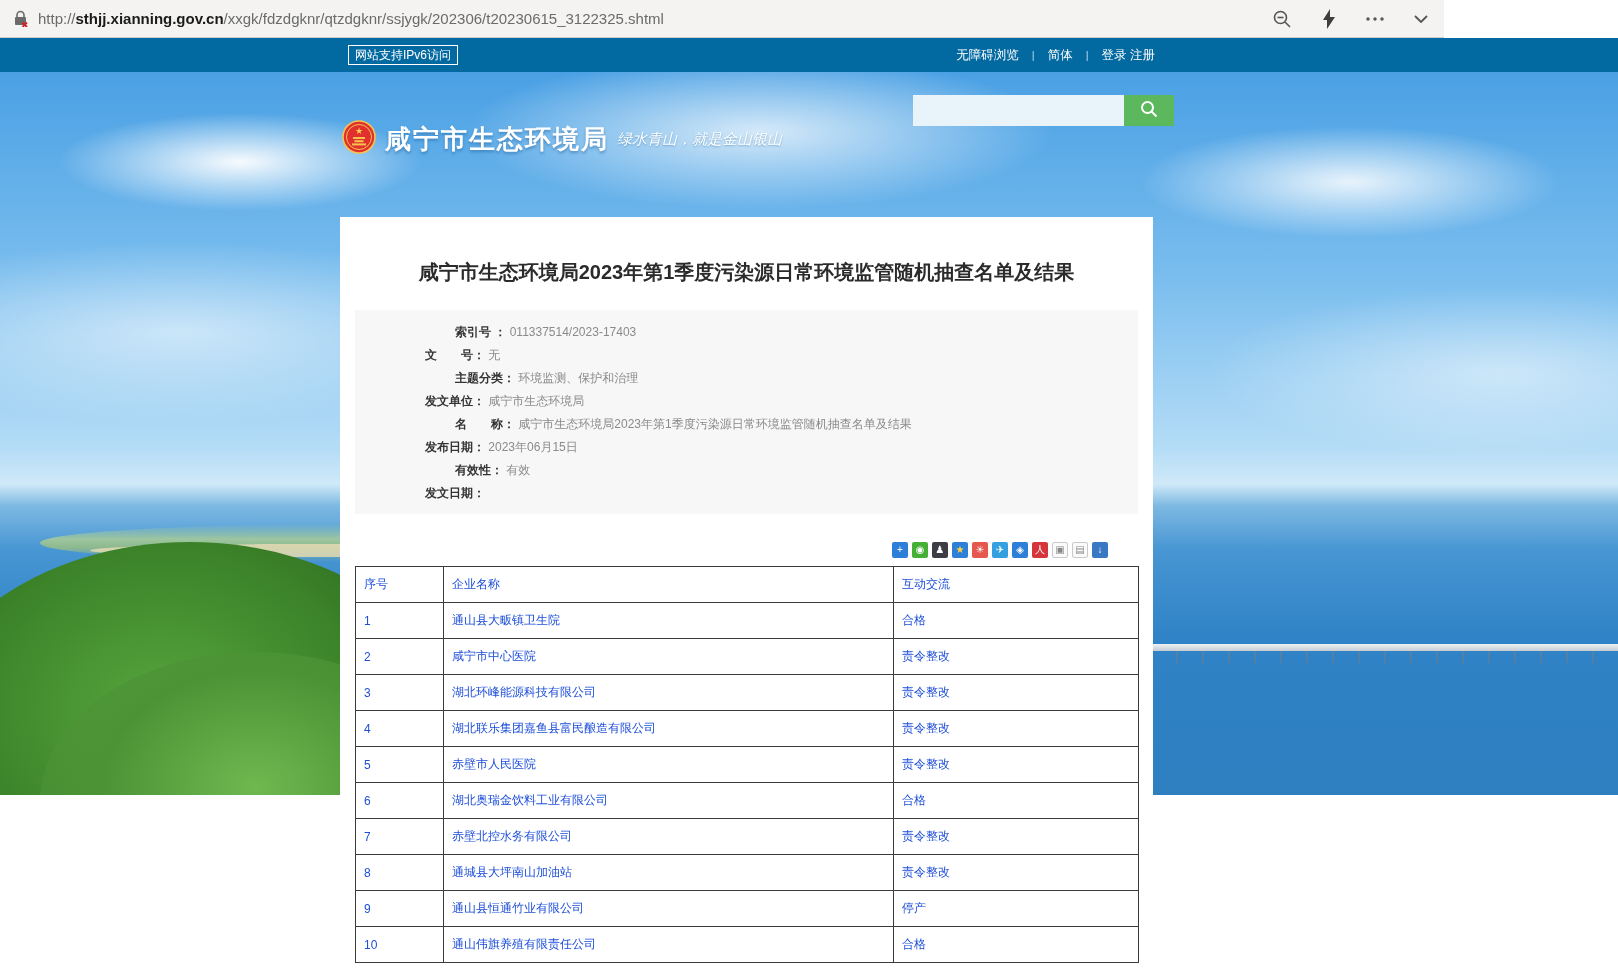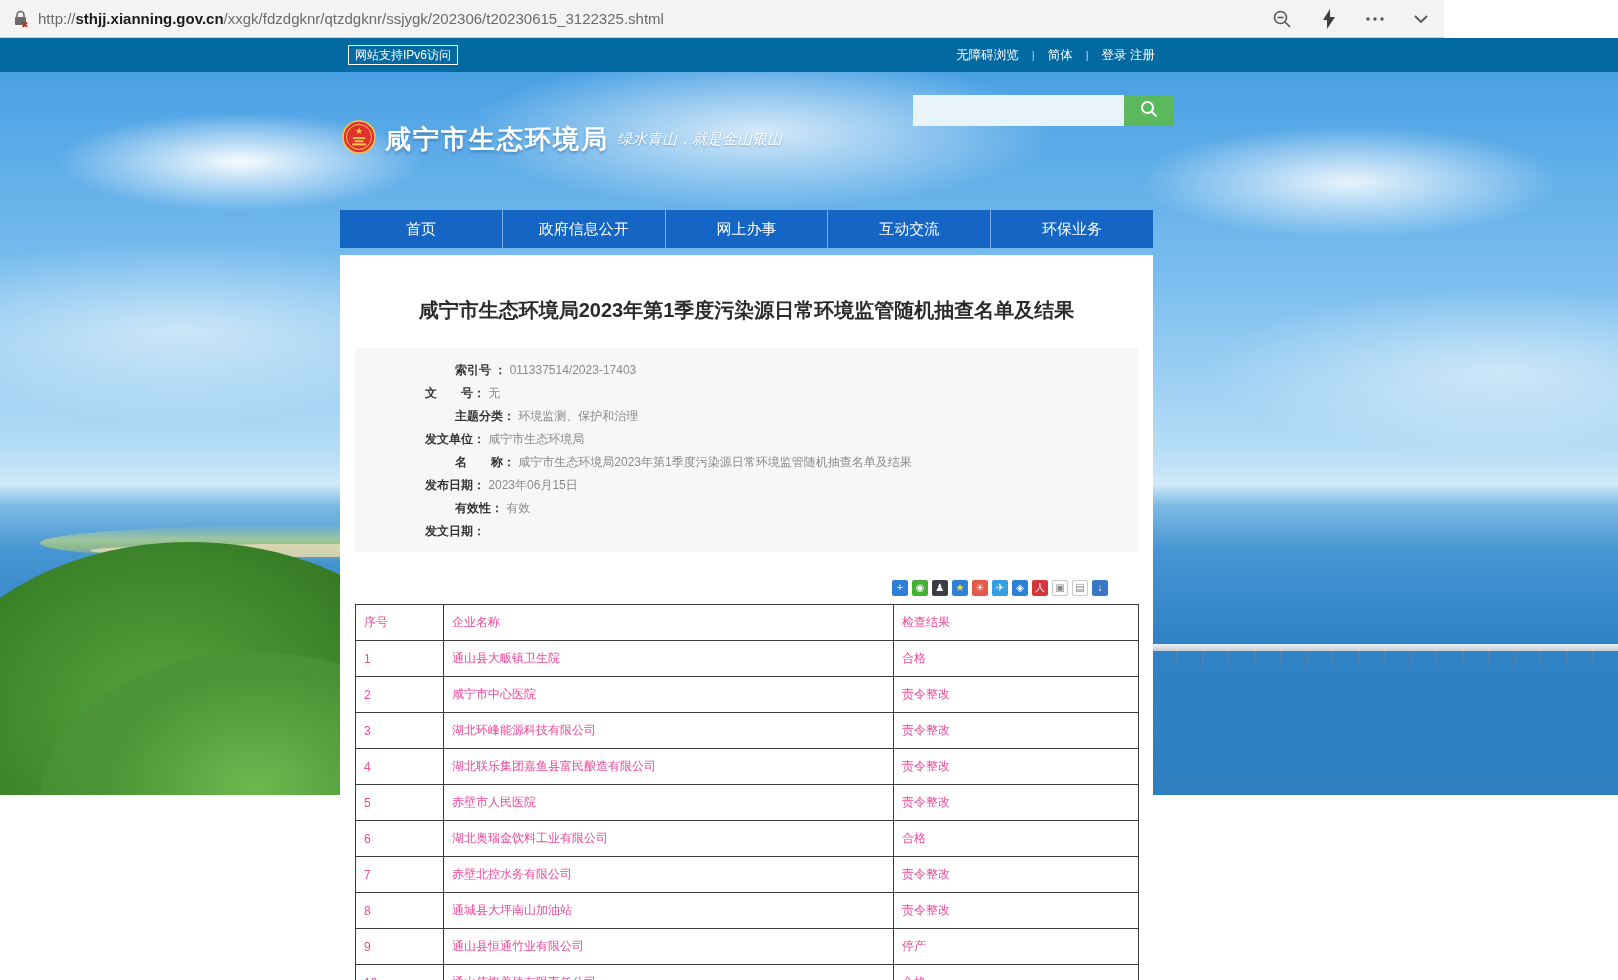--- a/index.html
+++ b/index.html
@@ -108,21 +108,21 @@
   .share-ico {
     width:16px; height:16px; border-radius:2px; display:flex; align-items:center; justify-content:center;
     font-size:10px; line-height:1; cursor:pointer; user-select:none;
   }
 
   .body-text { margin:16px 15px 0; font-size:12.5px; line-height:27px; color:#333333; text-align:justify; }
 
   .data-table { margin:8px 15px 0; border-collapse:collapse; table-layout:fixed; width:783px; }
   .data-table th, .data-table td {
     border:1px solid #3c3c3c; height:36px; padding:0 8px;
-    font-size:12px; font-weight:normal; color:#ec4899; text-align:left; vertical-align:middle;
+    font-size:12px; font-weight:normal; color:#1d4ed8; text-align:left; vertical-align:middle;
     overflow:hidden; white-space:nowrap;
   }
 </style>
 </head>
 <body>
 
 <div class="browser-bar">
   <span class="lock-wrap">
     <svg width="15" height="17" viewBox="0 0 15 17">
       <path d="M4 7 V5 a3.5 3.5 0 0 1 7 0 V7" fill="none" stroke="#6b6b6b" stroke-width="1.6"></path>
@@ -201,27 +201,20 @@
         <span>
           <svg width="18" height="18" viewBox="0 0 18 18" fill="none" stroke="#ffffff" stroke-width="2">
             <circle cx="7.5" cy="7.5" r="5.5"></circle>
               <line x1="11.5" y1="11.5" x2="16.5" y2="16.5"></line>
           </svg>
         </span>
       </button>
     </div>
   </div>
 
-  <div class="nav">
-    <div class="nav-item">首页</div>
-    <div class="nav-item">政府信息公开</div>
-    <div class="nav-item">网上办事</div>
-    <div class="nav-item">互动交流</div>
-    <div class="nav-item">环保业务</div>
-  </div>
 
   <div class="gap"></div>
 
   <div class="card">
     <div class="article-title">咸宁市生态环境局2023年第1季度污染源日常环境监管随机抽查名单及结果</div>
 
     <div class="meta-panel">
       <div class="meta-grid" id="meta-grid">
           <div class="meta-cell left"><span class="meta-label">索引号 ：</span> <span class="meta-value">011337514/2023-17403</span></div>
           <div class="meta-cell right"><span class="meta-label">文　　号：</span> <span class="meta-value">无</span></div>
@@ -252,21 +245,21 @@
     <table class="data-table">
       <colgroup>
           <col style="width:88px">
           <col style="width:450px">
           <col style="width:245px">
         </colgroup>
       <thead>
           <tr id="table-head-row">
             <th>序号</th>
             <th>企业名称</th>
-            <th>检查结果</th>
+            <th>互动交流</th>
           </tr>
         </thead>
       <tbody id="table-body">
           <tr>
             <td>1</td>
             <td>通山县大畈镇卫生院</td>
             <td>合格</td>
           </tr>
           <tr>
             <td>2</td>

